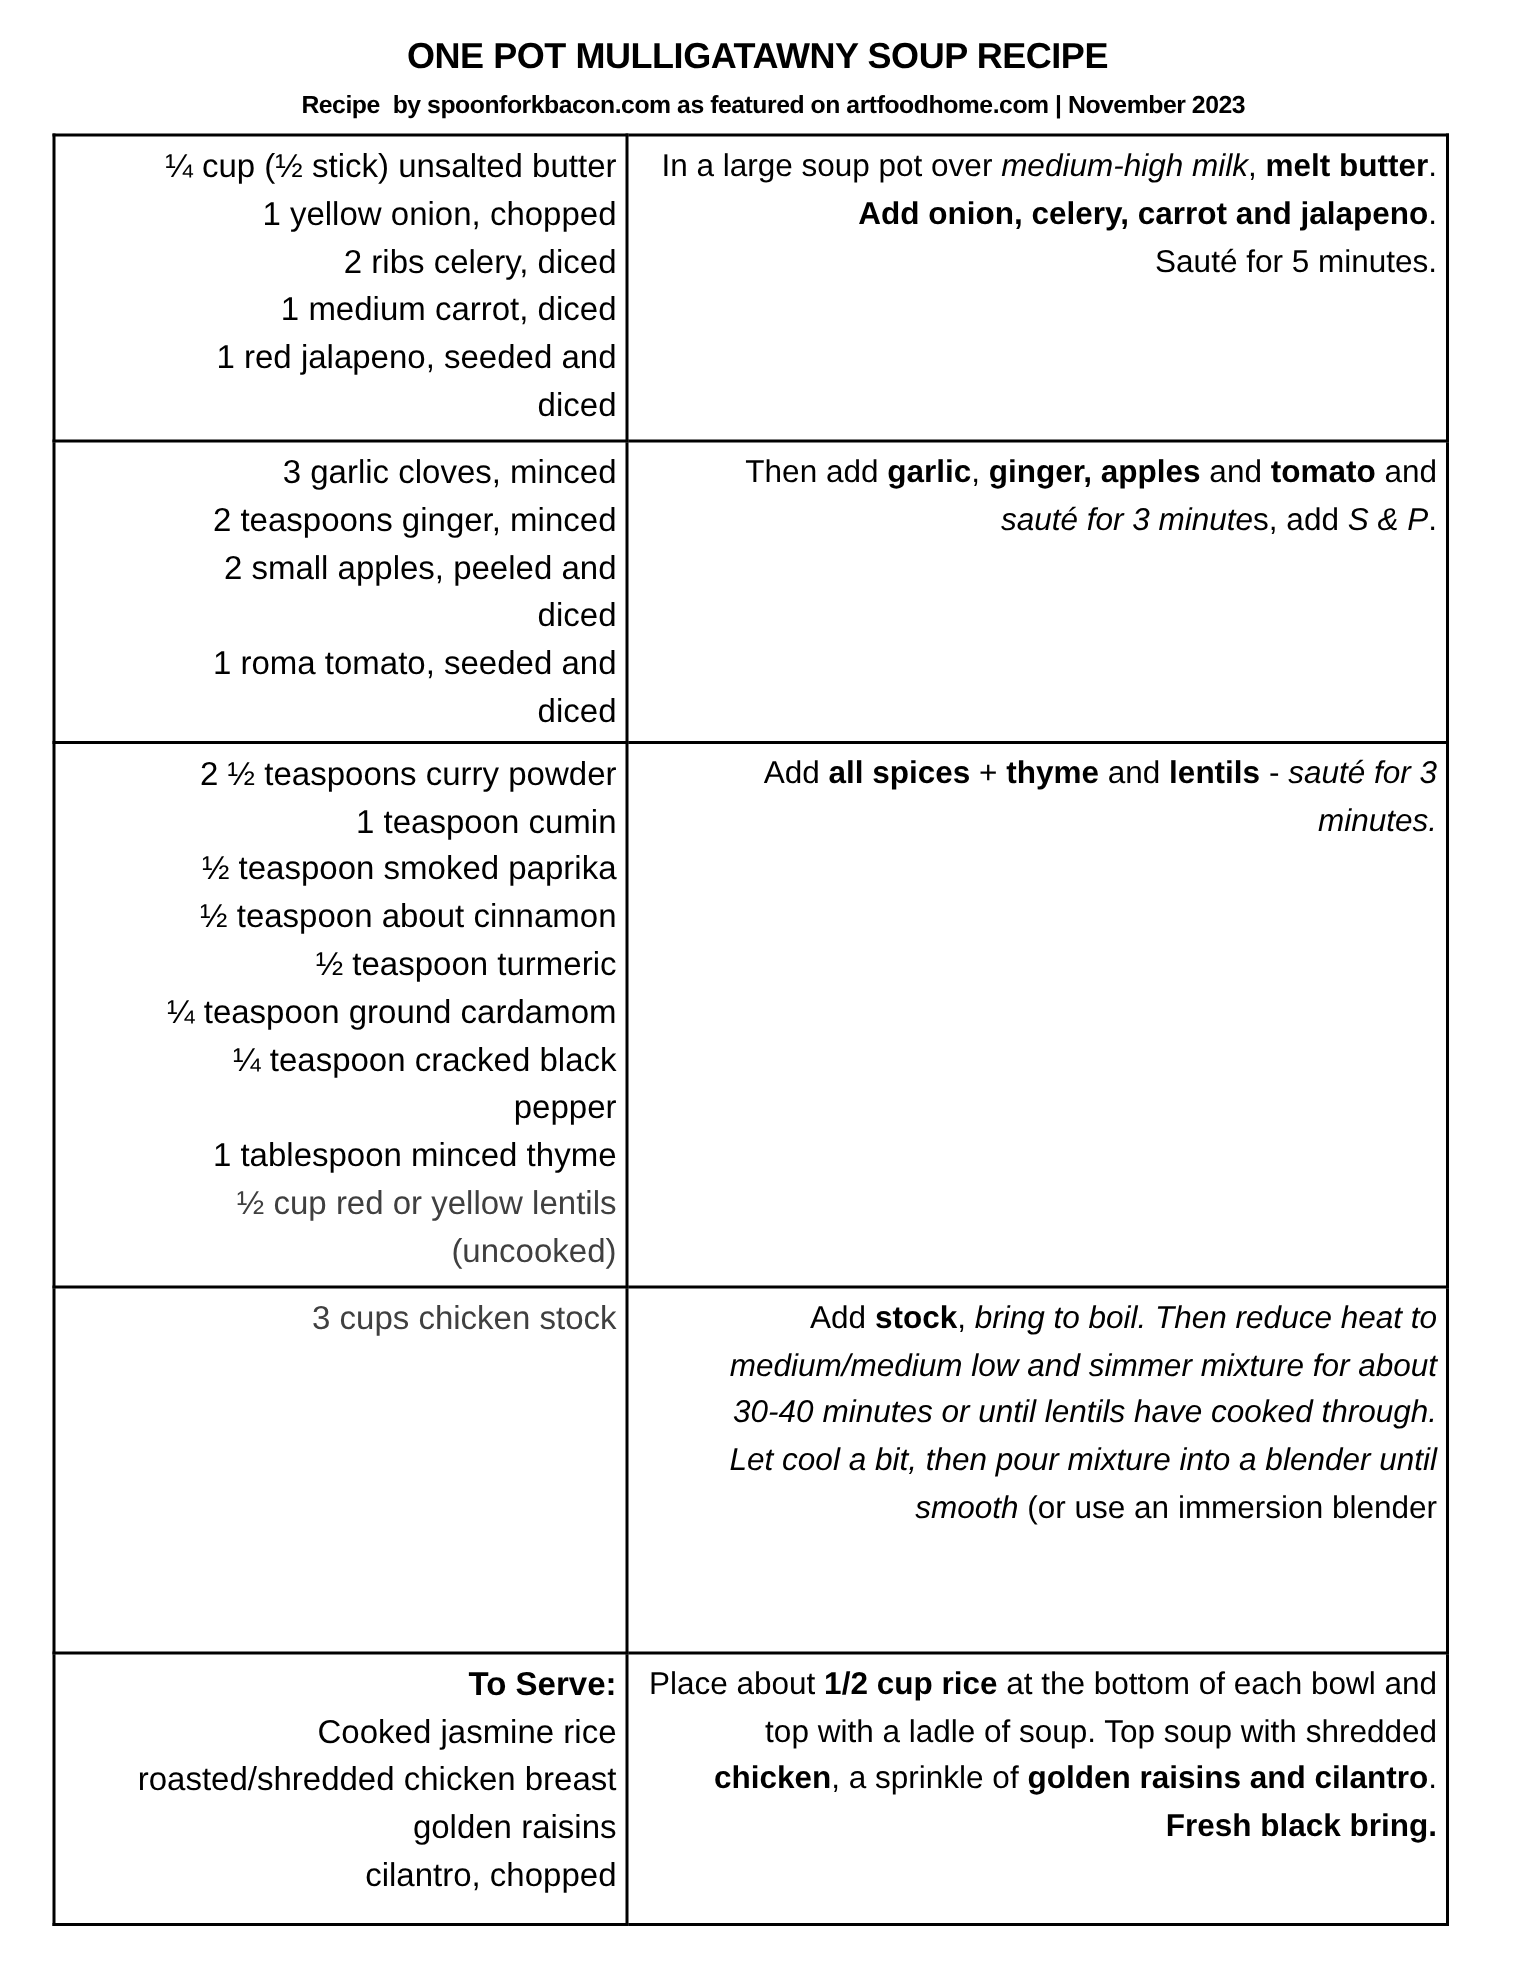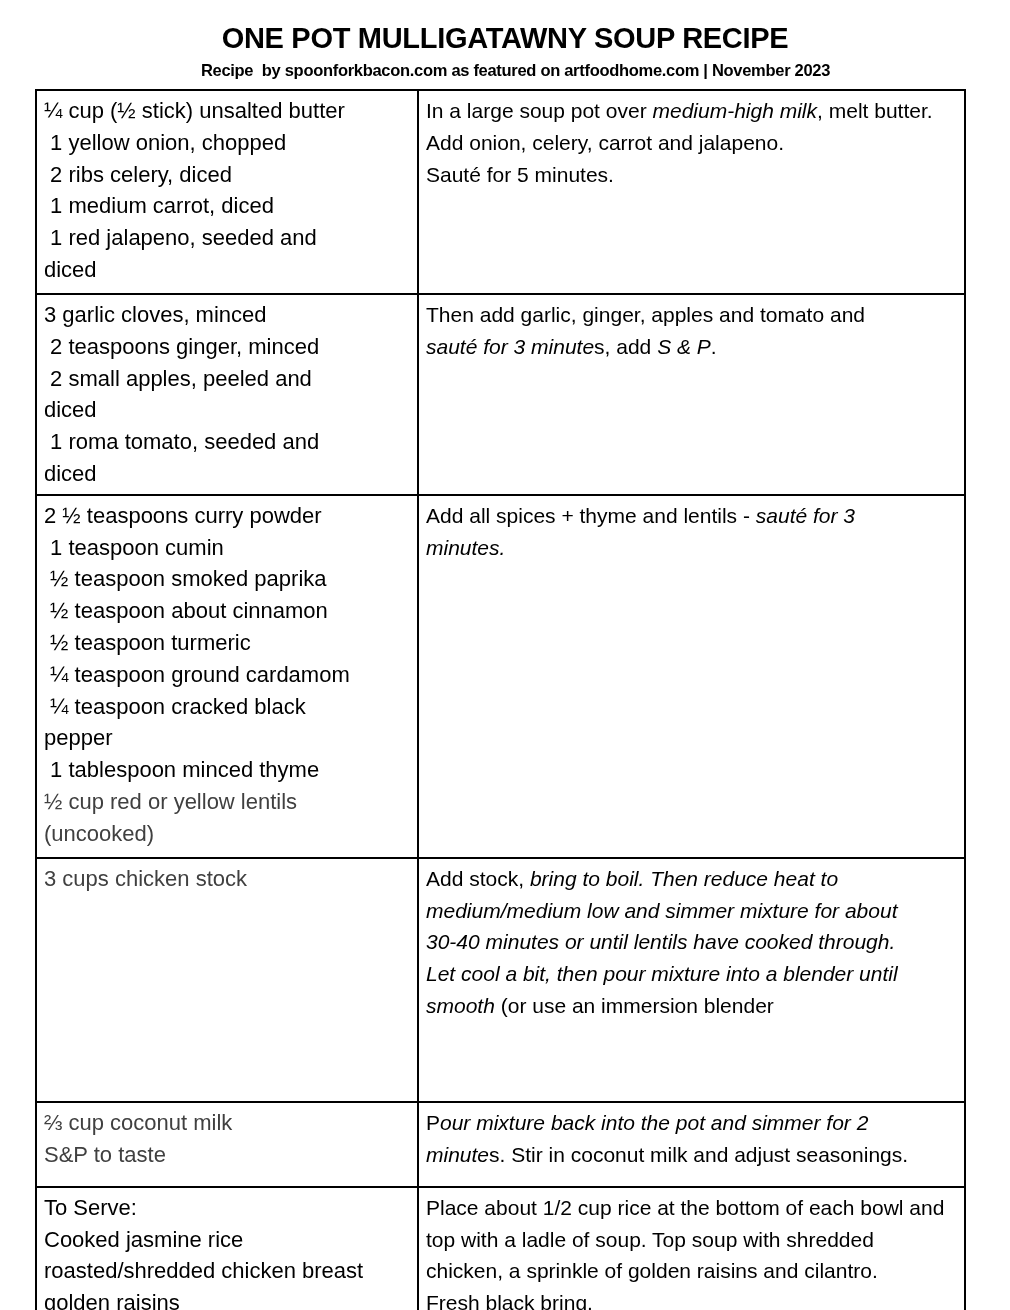--- a/index.html
+++ b/index.html
@@ -10,21 +10,21 @@
   body {
     width: 1010px;
     height: 1310px;
     font-family: "Liberation Sans", sans-serif;
     color: #000000;
     overflow: hidden;
   }
   .title {
     text-align: center;
     font-weight: bold;
-    font-size: 29px;
+    font-size: 24px;
     line-height: 34px;
     margin-top: 21px;
     letter-spacing: -0.3px;
   }
   .subtitle {
     text-align: center;
     font-weight: bold;
     font-size: 16.5px;
     line-height: 20px;
     margin-top: 5px;
@@ -36,33 +36,34 @@
     border-collapse: collapse;
     table-layout: fixed;
     width: 931px;
     margin: 9px 0 0 35px;
   }
   table.recipe td {
     border: 2.5px solid #000000;
     vertical-align: top;
     padding: 4px 6px 4px 7px;
     overflow: hidden;
+    text-align: right;
   }
   td.ing {
     width: 367px;
     font-size: 22px;
     line-height: 31.8px;
   }
   td.ins {
     font-size: 21px;
     line-height: 31.8px;
     white-space: pre;
   }
   .line { white-space: pre; }
-  .b { font-weight: normal; }
+  .b { font-weight: bold; }
   .i { font-style: italic; }
   .gray { color: #404040; }
   tr.r1 { height: 204px; }
   tr.r2 { height: 195px; }
   tr.r3 { height: 363px; }
   tr.r4 { height: 244px; }
   tr.r5 { height: 85px; }
   tr.r6 { height: 181px; }
 </style>
 </head>
@@ -118,28 +119,20 @@
       <tr class="r4">
         <td class="ing">
           <div class="line gray">3 cups chicken stock</div>
         </td>
         <td class="ins"><span class="">Add </span><span class="b ">stock</span><span class="">, </span><span class="i">bring to boil. Then reduce heat to
 medium/medium low and simmer mixture for about
 30-40 minutes or until lentils have cooked through.
 Let cool a bit, then pour mixture into a blender until
 smooth</span><span class=""> (or use an immersion blender</span></td>
       </tr>
-      <tr class="r5">
-        <td class="ing">
-          <div class="line gray">⅔ cup coconut milk</div>
-          <div class="line gray">S&amp;P to taste</div>
-        </td>
-        <td class="ins"><span class="">P</span><span class="i">our mixture back into the pot and simmer for 2
-minute</span><span class="">s. Stir in </span><span class="b ">coconut milk</span><span class=""> and adjust seasonings.</span></td>
-      </tr>
       <tr class="r6">
         <td class="ing">
           <div class="line b">To Serve:</div>
           <div class="line">Cooked jasmine rice</div>
           <div class="line">roasted/shredded chicken breast</div>
           <div class="line">golden raisins</div>
           <div class="line">cilantro, chopped</div>
         </td>
         <td class="ins"><span class="">Place about </span><span class="b ">1/2 cup rice</span><span class=""> at the bottom of each bowl and
 top with a ladle of soup. Top soup with shredded

